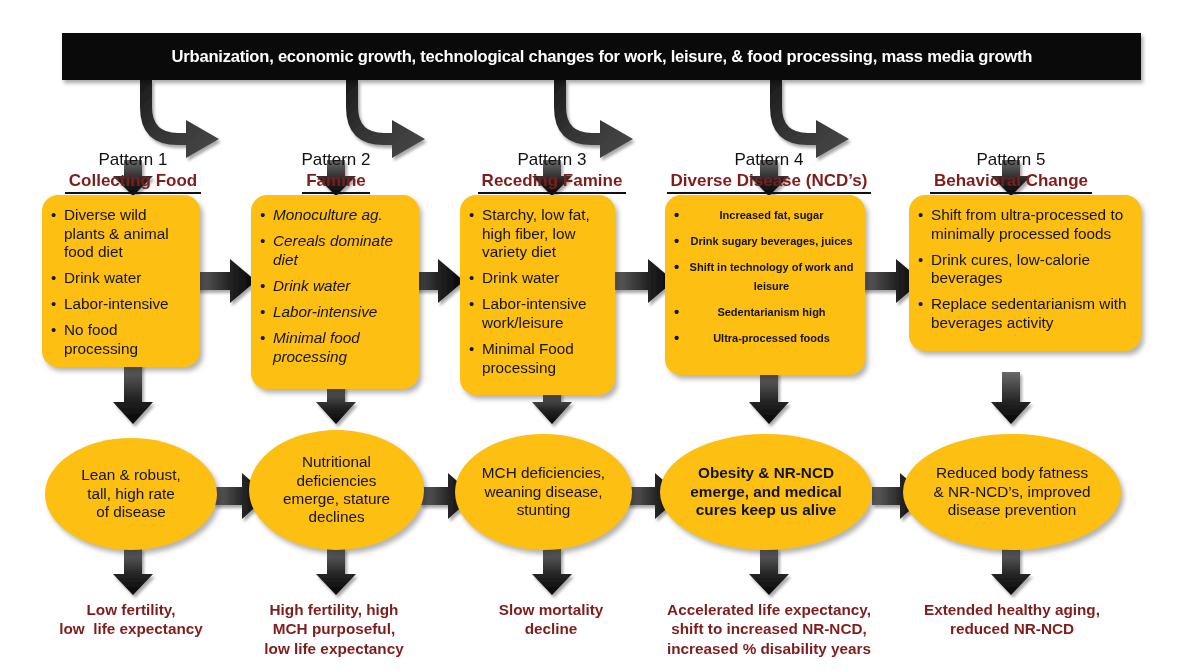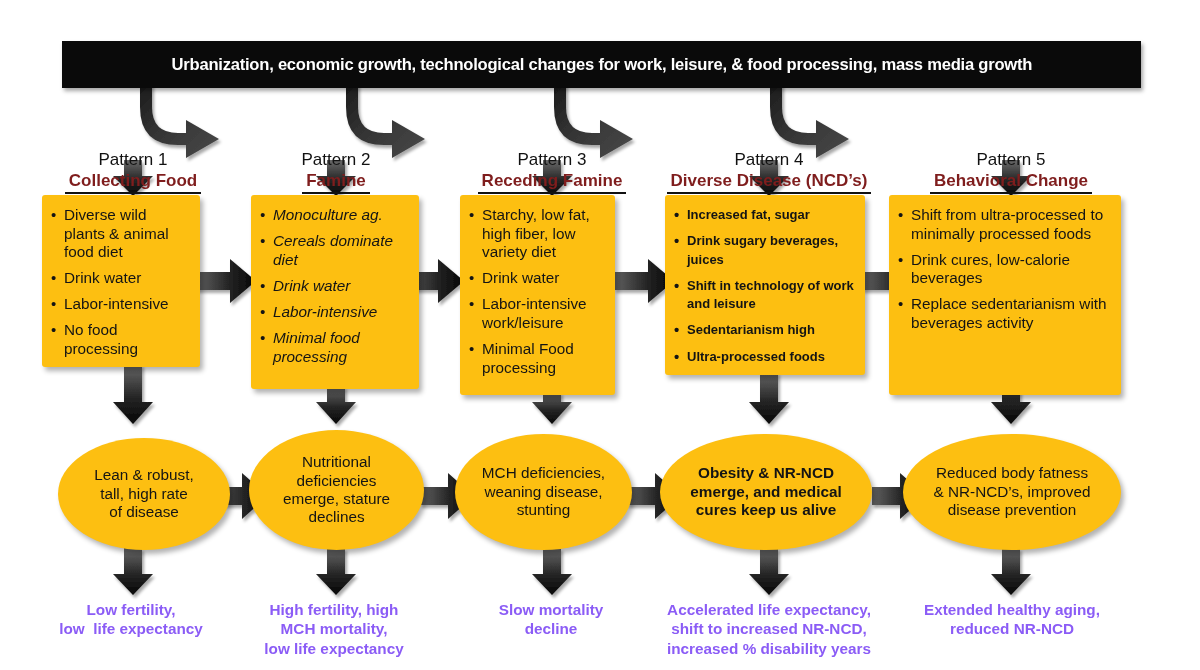--- a/index.html
+++ b/index.html
@@ -9,68 +9,67 @@
     position:relative;overflow:hidden;
   }
   #diagram{position:absolute;inset:0;}
   .layer-svg{position:absolute;left:0;top:0;width:1200px;height:670px;pointer-events:none;}
 
   
   .banner{
     position:absolute;left:62px;top:33px;width:1079px;height:47px;
     background:#0a0a0a;display:flex;align-items:center;justify-content:center;
     box-shadow:2px 3px 4px rgba(0,0,0,.35);
-    margin-top:8px;
   }
   .banner-text{
     color:#ffffff;font-weight:bold;font-size:17.2px;letter-spacing:-0.25px;
     white-space:nowrap;transform:scaleX(.965);
   }
 
   
   .pattern{position:absolute;text-align:center;width:230px;margin-top:48px;}
   .pattern .p-num{font-size:17px;color:#111;line-height:21px;}
   .pattern .p-name{
     font-size:17px;font-weight:bold;color:#7f1d1d;line-height:21px;
     display:inline-block;border-bottom:2.6px solid #111;padding:0 4px 1px 4px;
   }
 
   
   .ybox{
-    position:absolute;background:#FDBF11;border-radius:3px;
+    position:absolute;background:#FDBF11;border-radius:16px;
     box-shadow:3px 4px 5px rgba(0,0,0,.30);
     box-sizing:border-box;padding:11px 9px 10px 8px;
   }
   .ybox ul{list-style:none;margin:0;padding:0;}
   .ybox li{
     position:relative;padding-left:14px;color:#141414;
     font-size:15.3px;line-height:18.6px;margin-bottom:7.5px;
   }
   .ybox li:last-child{margin-bottom:0;}
   .ybox li:before{
     content:"\2022";position:absolute;left:1px;top:-1px;font-size:15px;line-height:19px;
   }
-  .ybox.bold li{font-weight:bold;font-size:13px;}
+  .ybox.bold li{font-weight:bold;font-size:11px;text-align:center;}
 
   
   .ellipse{
     position:absolute;background:#FDBF11;border-radius:50%;
     box-shadow:3px 4px 5px rgba(0,0,0,.30);
     display:flex;align-items:center;justify-content:center;text-align:center;
     box-sizing:border-box;padding:6px 14px;
   }
   .ellipse span{
     font-size:15.3px;line-height:18.4px;color:#141414;display:block;
   }
   .ellipse.bold span{font-weight:bold;}
 
   
   .caption{
     position:absolute;text-align:center;font-weight:bold;
-    font-size:15.3px;line-height:19.4px;color:#8b5cf6;
+    font-size:15.3px;line-height:19.4px;color:#7f1d1d;
   }
 </style>
 </head>
 <body>
 
 <div id="diagram">
 
   <svg class="layer-svg" viewBox="0 0 1200 670">
     <defs>
       <linearGradient id="gradV" x1="0" y1="0" x2="0" y2="1">
@@ -203,47 +202,47 @@
   <div class="ybox bold" id="box3" style="left:665px;top:195px;width:200px;height:180px;">
       <ul>
         <li>Increased fat, sugar</li>
         <li>Drink sugary beverages, juices</li>
         <li>Shift in technology of work and leisure</li>
         <li>Sedentarianism high</li>
         <li>Ultra-processed foods</li>
       </ul>
     </div>
 
-  <div class="ybox" id="box4" style="left:889px;top:195px;width:232px;height:200px;">
+  <div class="ybox" id="box4" style="left:909px;top:195px;width:232px;height:156px;">
       <ul>
         <li>Shift from ultra-processed to minimally processed foods</li>
         <li>Drink cures, low-calorie beverages</li>
         <li>Replace sedentarianism with beverages activity</li>
       </ul>
     </div>
 
-  <div class="ellipse" id="ell0" style="left:58px;top:438px;width:172px;height:112px;">
+  <div class="ellipse" id="ell0" style="left:45px;top:438px;width:172px;height:112px;">
       <span>Lean &amp; robust,<br>tall, high rate<br>of disease</span>
     </div>
 
   <div class="ellipse" id="ell1" style="left:249px;top:430px;width:175px;height:120px;">
       <span>Nutritional<br>deficiencies<br>emerge, stature<br>declines</span>
     </div>
 
   <div class="ellipse" id="ell2" style="left:455px;top:434px;width:177px;height:116px;">
       <span>MCH deficiencies,<br>weaning disease,<br>stunting</span>
     </div>
 
   <div class="ellipse bold" id="ell3" style="left:660px;top:434px;width:212px;height:116px;">
       <span>Obesity &amp; NR-NCD<br>emerge, and medical<br>cures keep us alive</span>
     </div>
 
   <div class="ellipse" id="ell4" style="left:903px;top:434px;width:218px;height:116px;">
       <span>Reduced body fatness<br>&amp; NR-NCD’s, improved<br>disease prevention</span>
     </div>
 
   <div class="caption" id="cap0" style="left:23px;top:600px;width:216px;"><span style="white-space: pre;">Low fertility,</span><br><span style="white-space: pre;">low  life expectancy</span></div>
-  <div class="caption" id="cap1" style="left:226px;top:600px;width:216px;"><span style="white-space: pre;">High fertility, high</span><br><span style="white-space: pre;">MCH mortality,</span><br><span style="white-space: pre;">low life expectancy</span></div>
+  <div class="caption" id="cap1" style="left:226px;top:600px;width:216px;"><span style="white-space: pre;">High fertility, high</span><br><span style="white-space: pre;">MCH purposeful,</span><br><span style="white-space: pre;">low life expectancy</span></div>
   <div class="caption" id="cap2" style="left:443px;top:600px;width:216px;"><span style="white-space: pre;">Slow mortality</span><br><span style="white-space: pre;">decline</span></div>
   <div class="caption" id="cap3" style="left:630px;top:600px;width:278px;"><span style="white-space: pre;">Accelerated life expectancy,</span><br><span style="white-space: pre;">shift to increased NR-NCD,</span><br><span style="white-space: pre;">increased % disability years</span></div>
   <div class="caption" id="cap4" style="left:892px;top:600px;width:240px;"><span style="white-space: pre;">Extended healthy aging,</span><br><span style="white-space: pre;">reduced NR-NCD</span></div>
 
 </div>
 
 </body></html>

